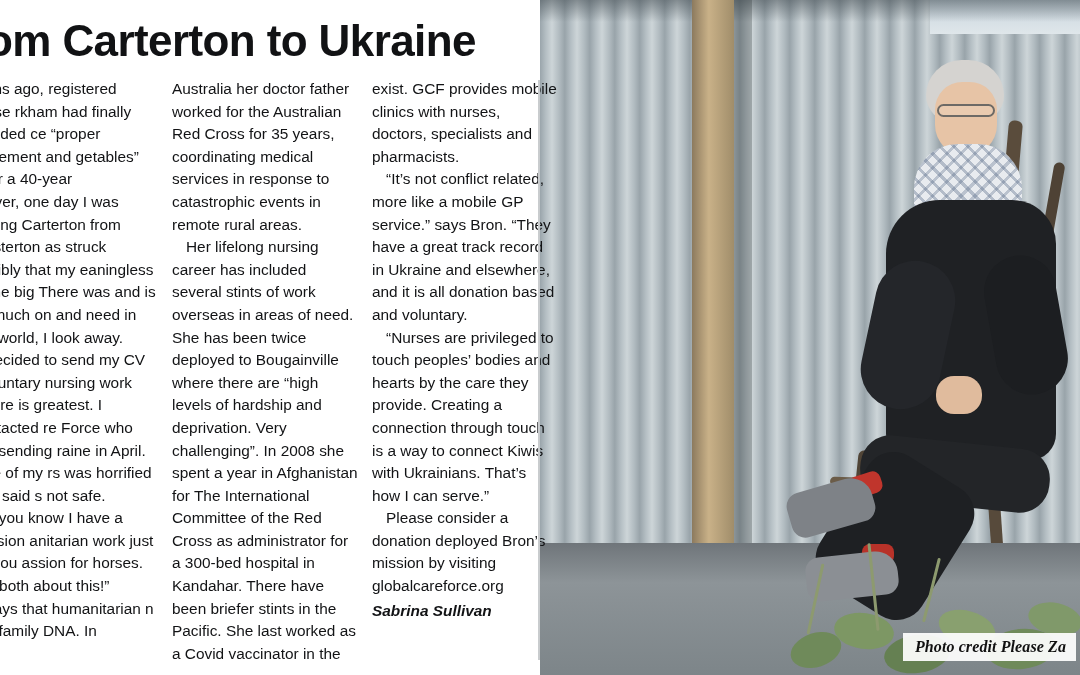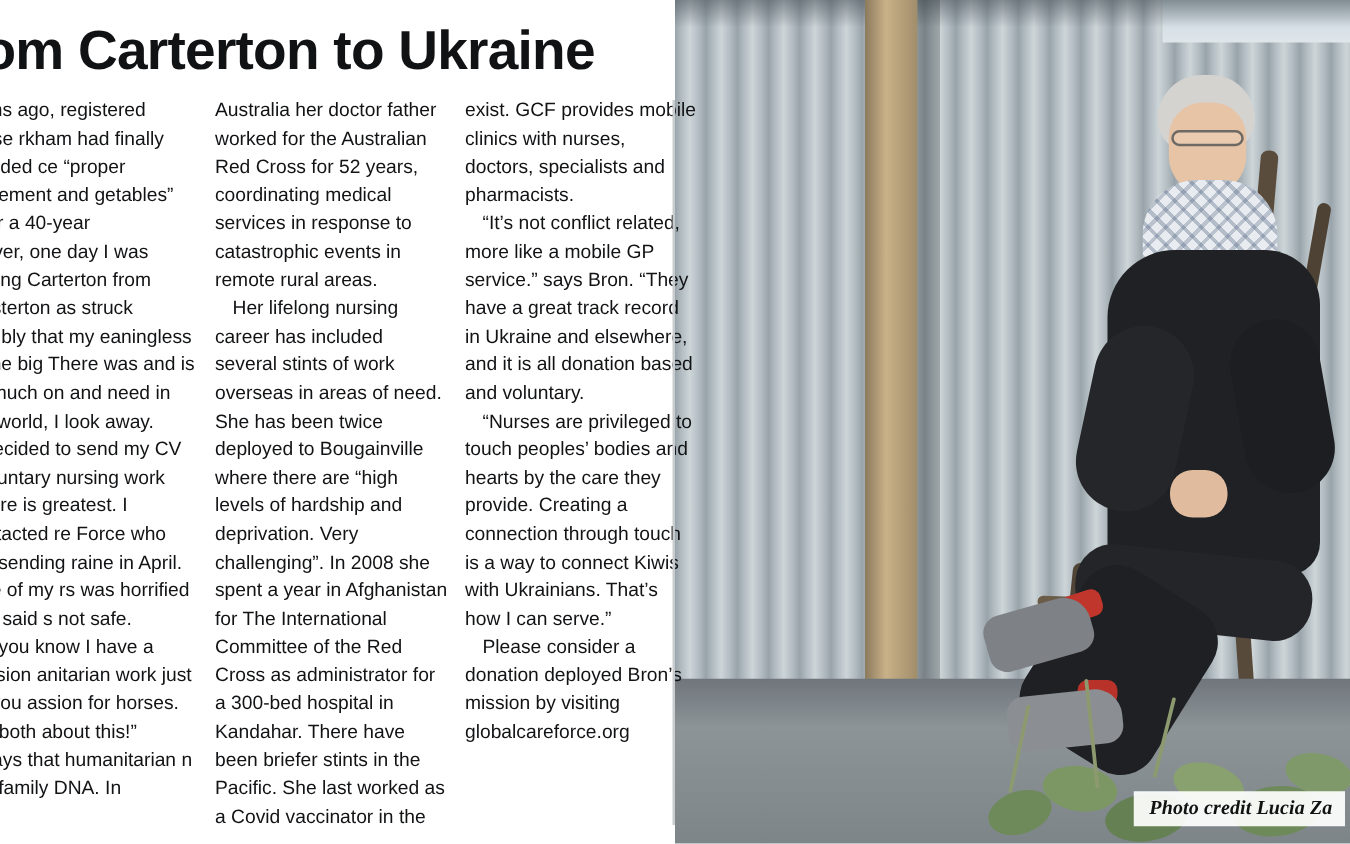--- a/index.html
+++ b/index.html
@@ -295,46 +295,47 @@
       <div class="leaf" style="left:54px;  bottom:26px; width:60px; height:36px; transform:rotate(8deg); background:#7d9764;"></div>
       <div class="leaf" style="left:104px; bottom:2px;  width:66px; height:38px; transform:rotate(-8deg); background:#658052;"></div>
       <div class="leaf" style="left:158px; bottom:30px; width:58px; height:34px; transform:rotate(16deg); background:#89a06f;"></div>
       <div class="leaf" style="left:206px; bottom:6px;  width:70px; height:40px; transform:rotate(-6deg); background:#6f8a5a;"></div>
       <div class="leaf" style="left:248px; bottom:40px; width:54px; height:32px; transform:rotate(12deg); background:#80996a;"></div>
       <div class="twig" style="left:34px;  bottom:40px; height:72px; transform:rotate(12deg);"></div>
       <div class="twig" style="left:92px;  bottom:44px; height:88px; transform:rotate(-6deg);"></div>
       <div class="twig" style="left:150px; bottom:52px; height:66px; transform:rotate(14deg);"></div>
     </div>
 
-    <div class="photo-credit">Photo credit Lucia Za</div>
+    <div class="photo-credit">Photo credit Please Za</div>
   </div>
 
   <div class="article">
     <div class="headline">om Carterton to Ukraine</div>
 
     <div class="cols">
 
       <div class="col">
         <p>onths ago, registered nurse rkham had finally decided ce “proper retirement and getables” after a 40-year</p>
         <p class="indent">ever, one day I was driving Carterton from Masterton as struck forcibly that my eaningless in the big There was and is so much on and need in the world, I look away.</p>
         <p class="indent">decided to send my CV out untary nursing work where is greatest. I contacted re Force who are sending raine in April. One of my rs was horrified and said s not safe.</p>
         <p class="indent">d you know I have a passion anitarian work just as you assion for horses. We both about this!”</p>
         <p class="indent">says that humanitarian n her family DNA. In</p>
       </div>
 
       <div class="col">
-        <p>Australia her doctor father worked for the Australian Red Cross for 52 years, coordinating medical services in response to catastrophic events in remote rural areas.</p>
+        <p>Australia her doctor father worked for the Australian Red Cross for 35 years, coordinating medical services in response to catastrophic events in remote rural areas.</p>
         <p class="indent">Her lifelong nursing career has included several stints of work overseas in areas of need. She has been twice deployed to Bougainville where there are “high levels of hardship and deprivation. Very challenging”. In 2008 she spent a year in Afghanistan for The International Committee of the Red Cross as administrator for a 300-bed hospital in Kandahar. There have been briefer stints in the Pacific. She last worked as a Covid vaccinator in the Wairarapa during the pandemic.</p>
 
       </div>
 
       <div class="col">
         <p>exist. GCF provides mobile clinics with nurses, doctors, specialists and pharmacists.</p>
         <p class="indent">“It’s not conflict related, more like a mobile GP service.” says Bron. “They have a great track record in Ukraine and elsewhere, and it is all donation based and voluntary.</p>
         <p class="indent">“Nurses are privileged to touch peoples’ bodies and hearts by the care they provide. Creating a connection through touch is a way to connect Kiwis with Ukrainians. That’s how I can serve.”</p>
         <p class="indent">Please consider a donation deployed Bron’s mission by visiting globalcareforce.org</p>
+        <p class="byline">Sabrina Sullivan</p>
       </div>
 
     </div>
     <div class="rule"></div>
   </div>
 
 </div>
 
 </body></html>

